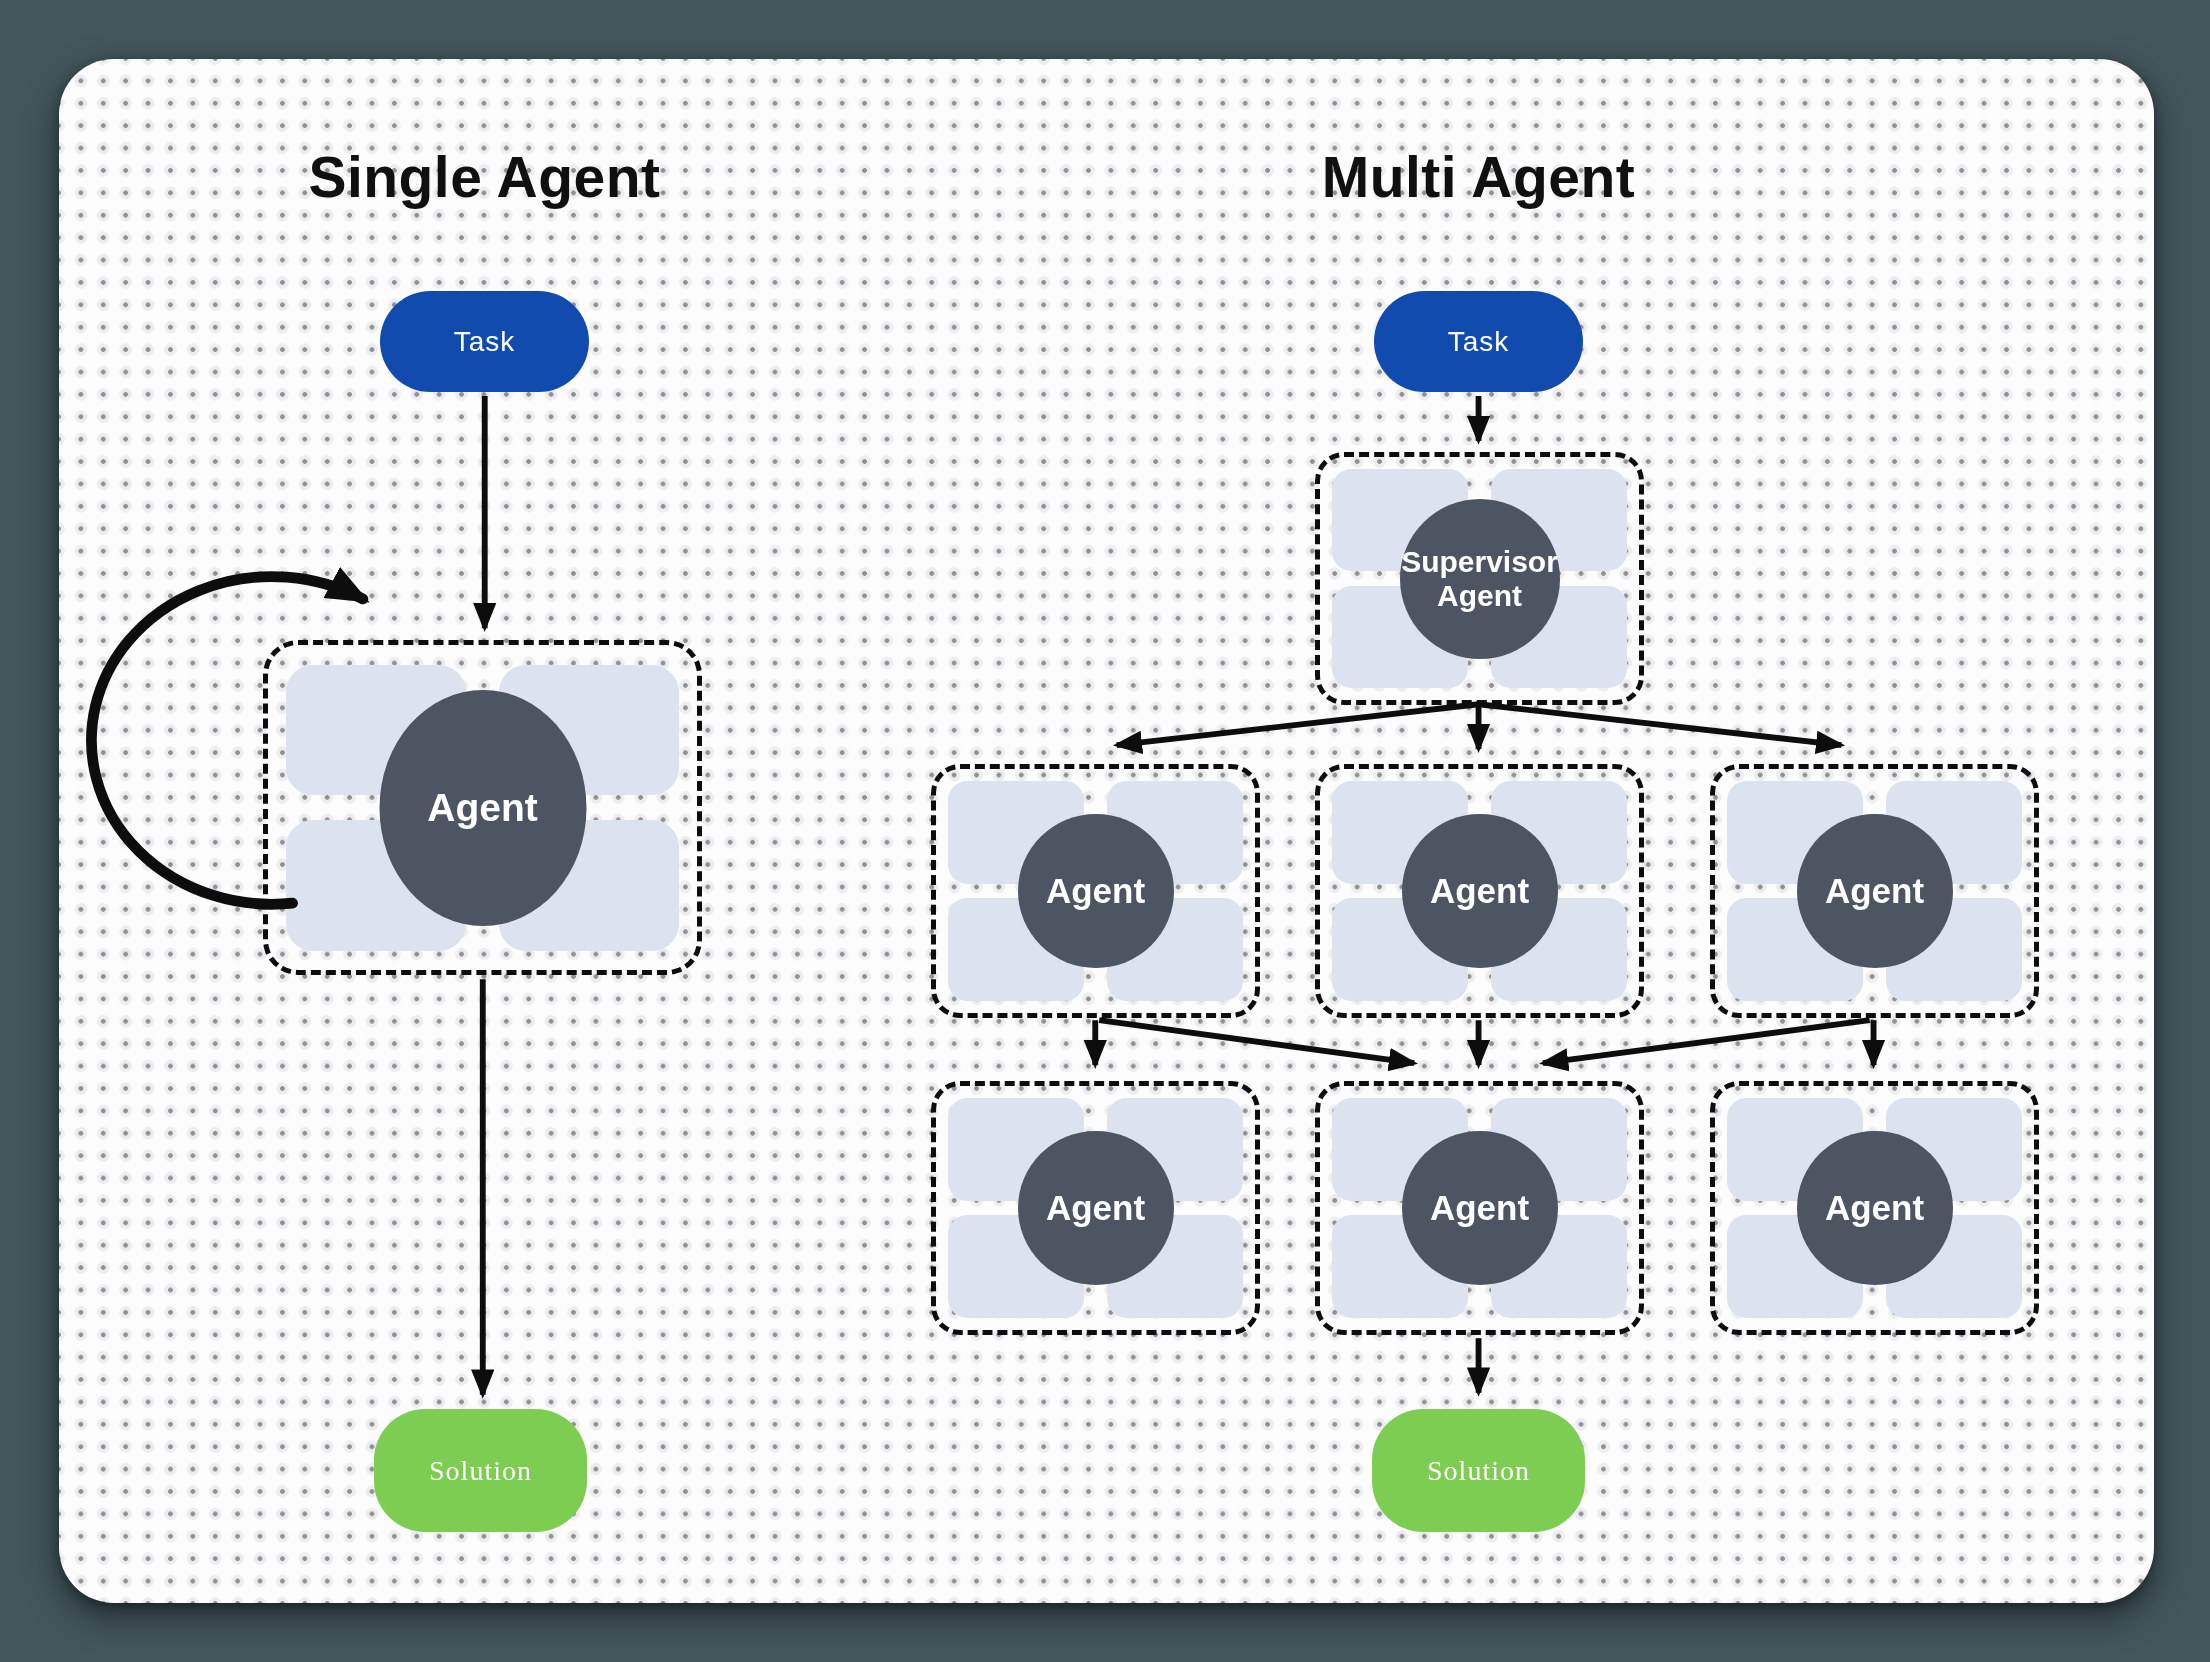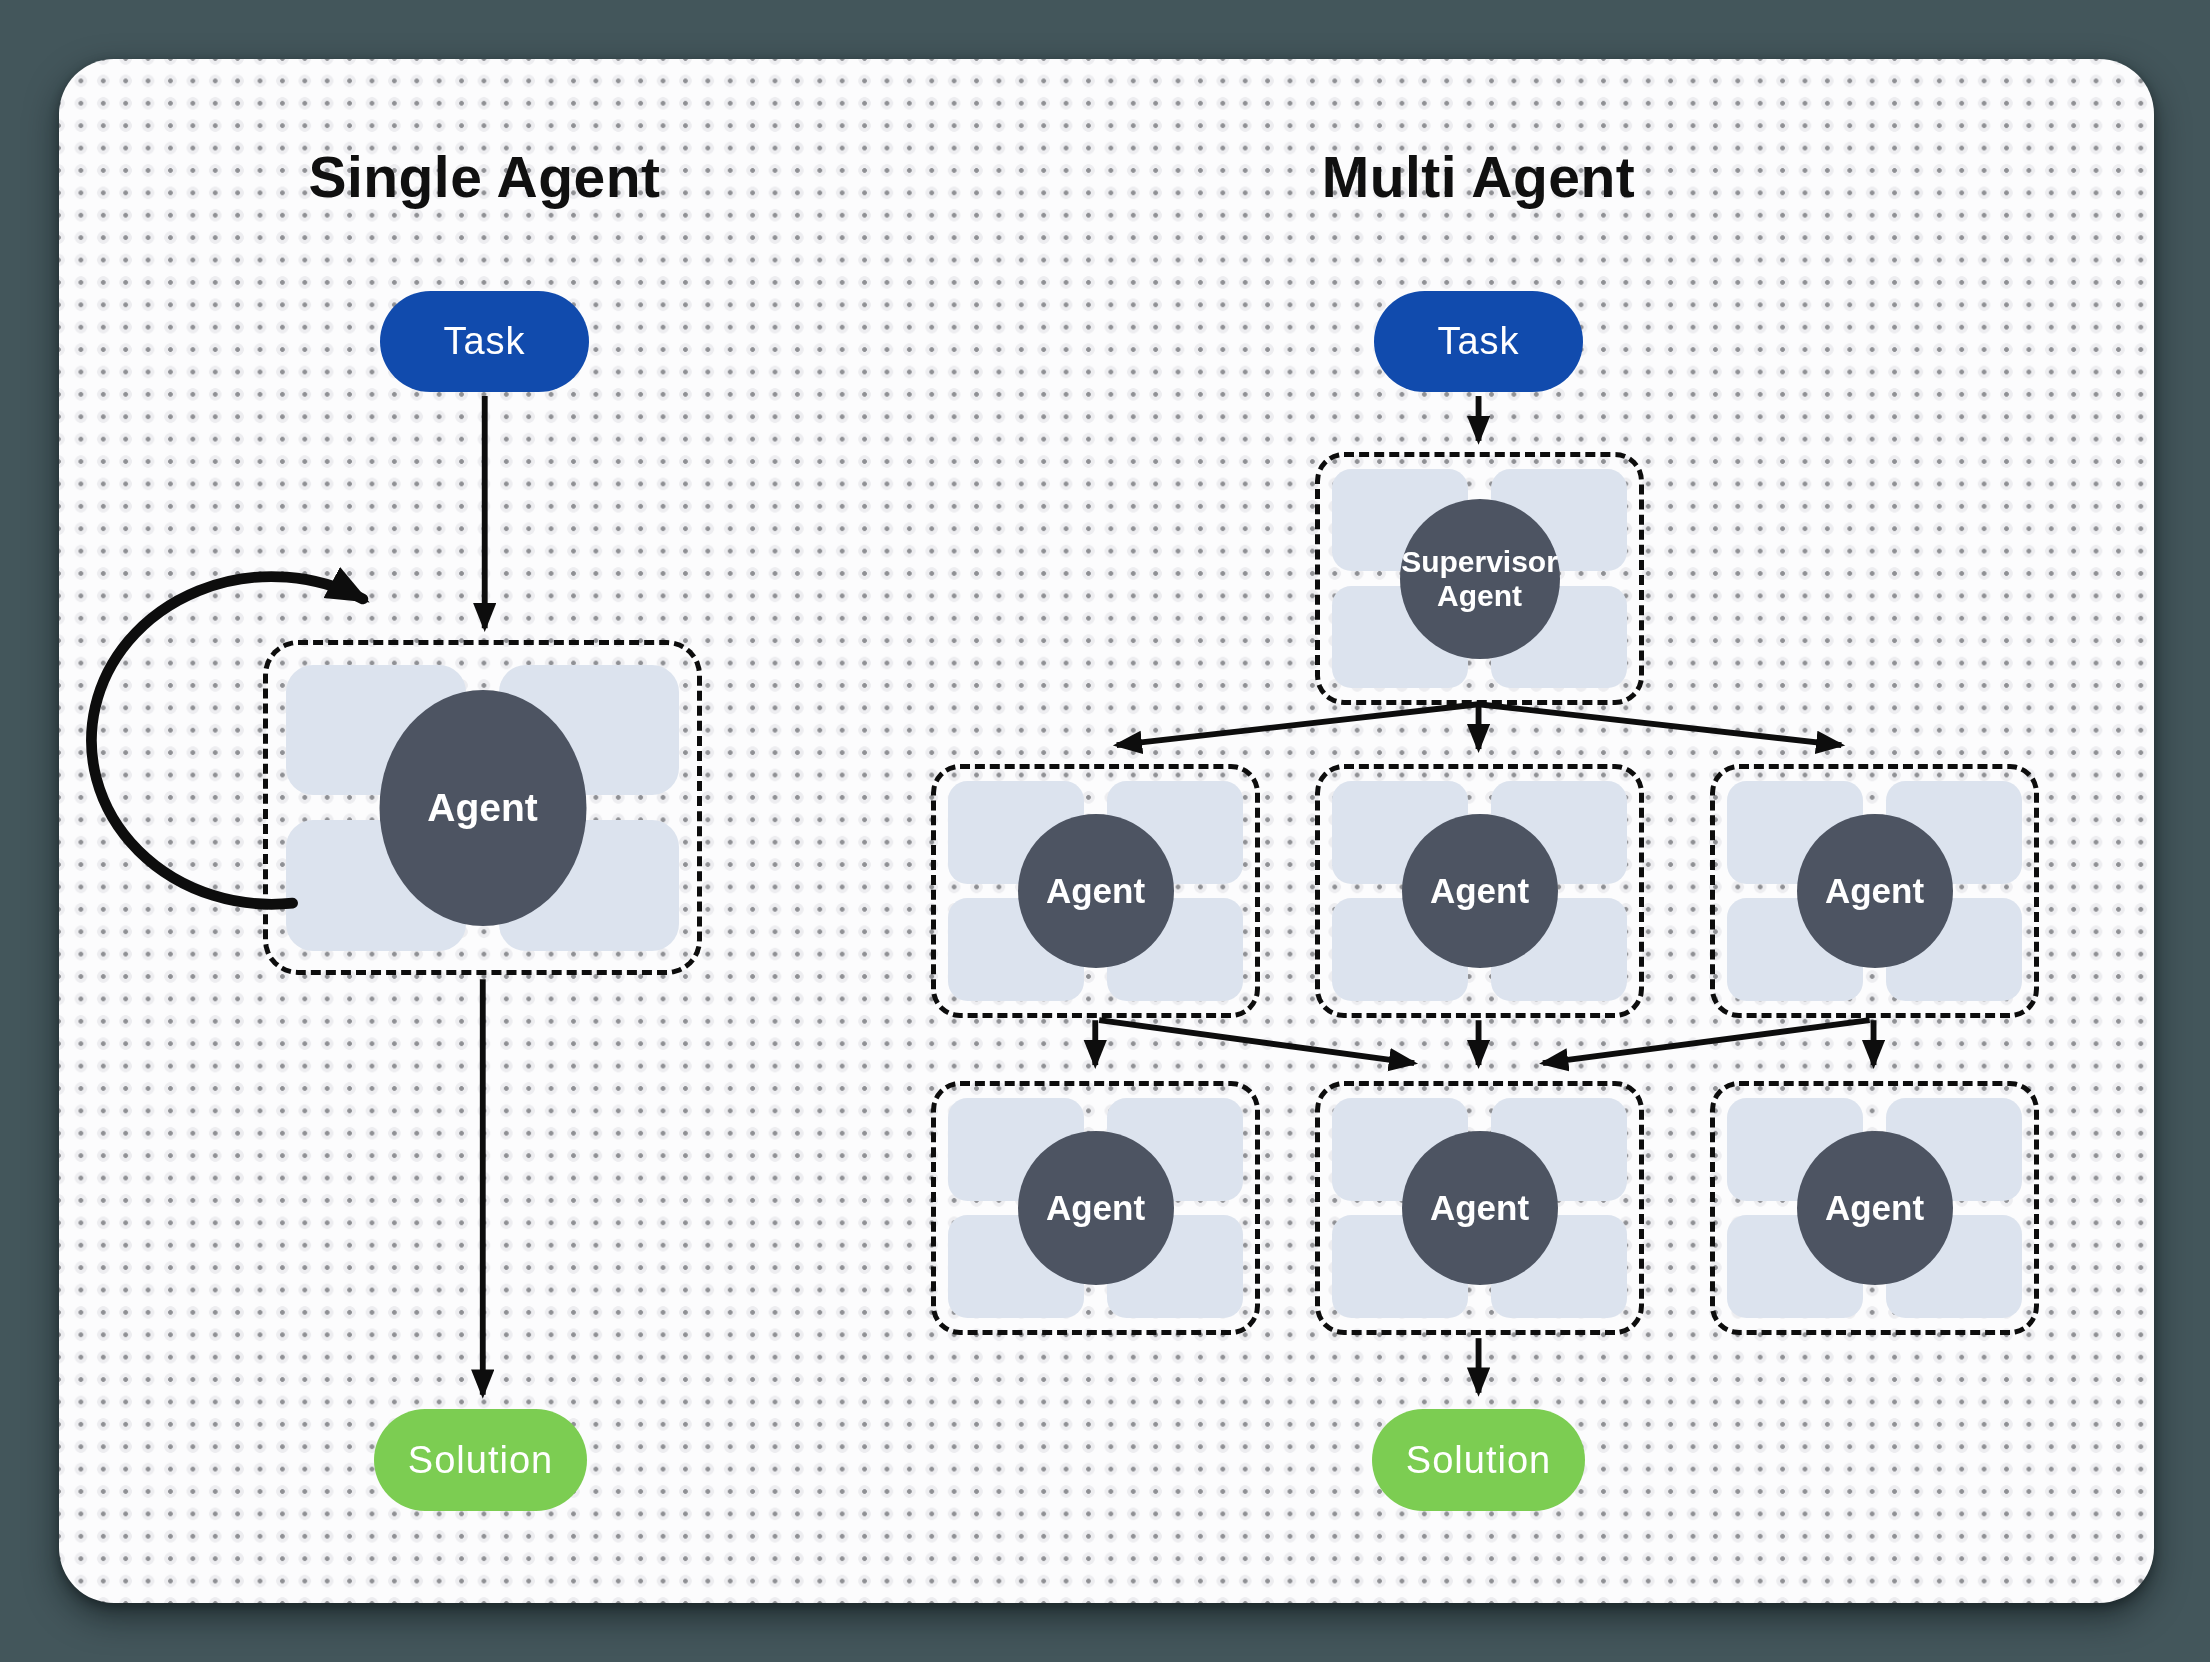--- a/index.html
+++ b/index.html
@@ -35,25 +35,25 @@
     border-radius:55px;
     box-shadow:0 13.7px 33px rgba(8,14,16,.55), 0 3.9px 9.8px rgba(8,14,16,.35);
   }
   .section-title{
     position:absolute;width:585px;text-align:center;
     font-size:57px;font-weight:700;color:var(--title-text);
     letter-spacing:0.5px;
   }
   .pill{
     position:absolute;display:flex;align-items:center;justify-content:center;
-    color:var(--pill-text);font-size:38px;font-weight:400;letter-spacing:1px;
+    color:var(--pill-text);font-size:28px;font-weight:400;letter-spacing:1px;
     border-radius:51px;
   }
   .pill.task{background:var(--task-fill);width:209px;height:101px;}
-  .pill.solution{background:var(--solution-fill);width:213px;height:102px;}
+  .pill.solution{background:var(--solution-fill);width:213px;height:123px;font-family:Liberation Serif, serif;}
   .abox{
     position:absolute;border:5.9px dashed var(--line-color);border-radius:29px;
     display:grid;grid-template-columns:1fr 1fr;grid-template-rows:1fr 1fr;
     gap:14.6px 23.4px;padding:11.7px;width:329px;height:254px;
   }
   .abox.single{width:439px;height:335px;border-radius:35px;gap:25px 33px;padding:19.5px 17.6px;}
   .abox.supervisor{height:253px;}
   .tile{background:var(--tile-fill);border-radius:19.5px;}
   .abox.single .tile{border-radius:27px;}
   .acircle{

